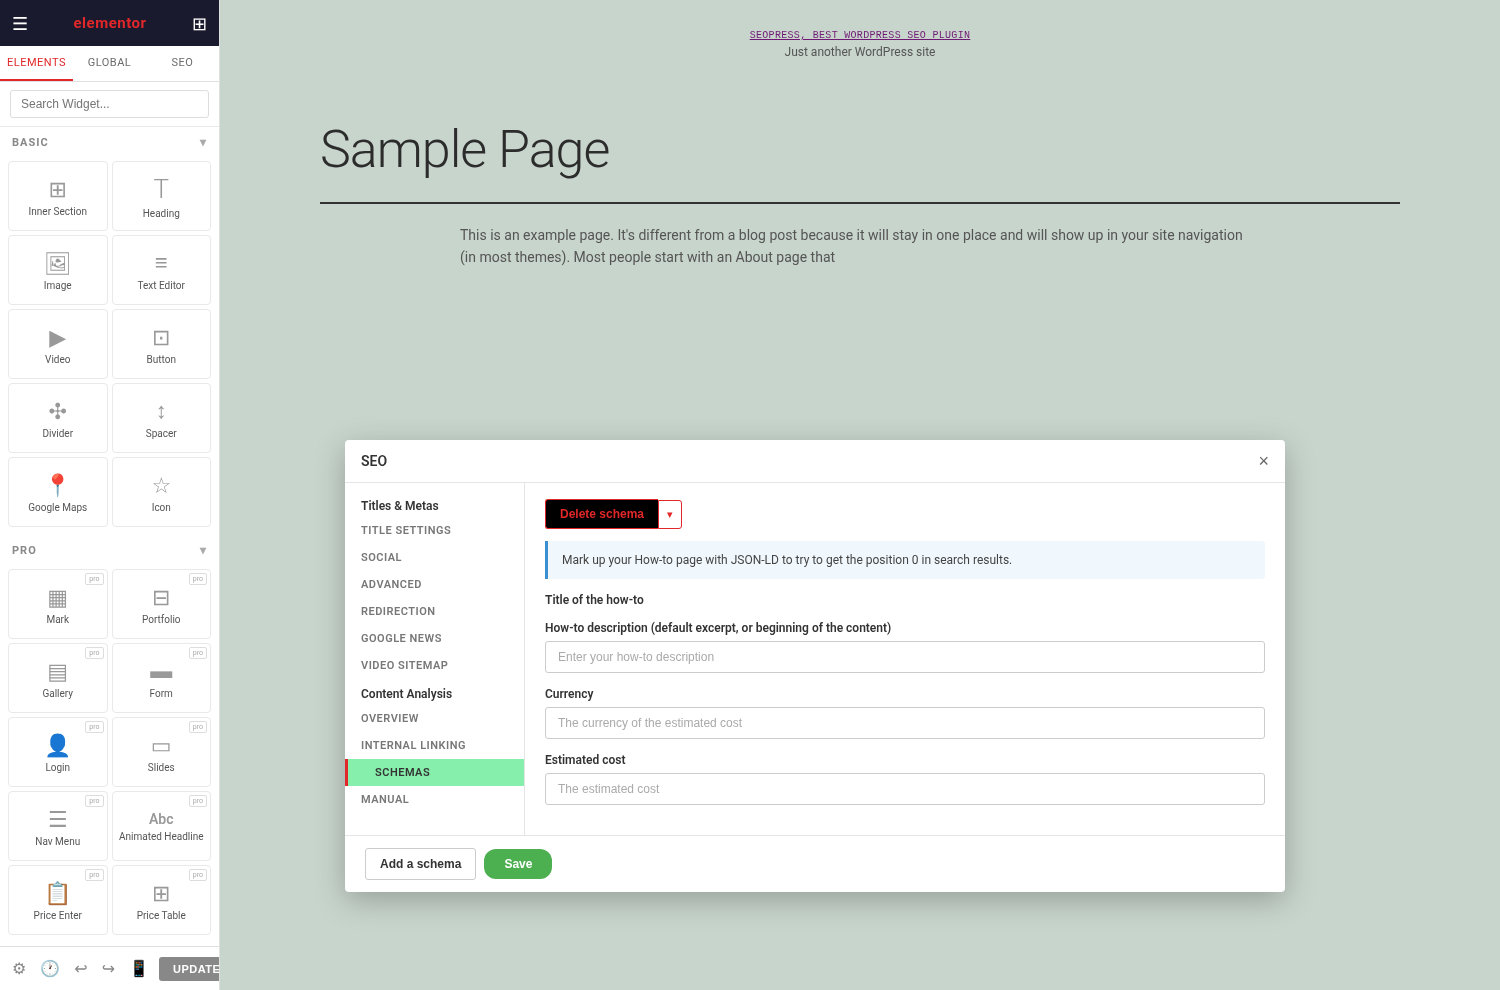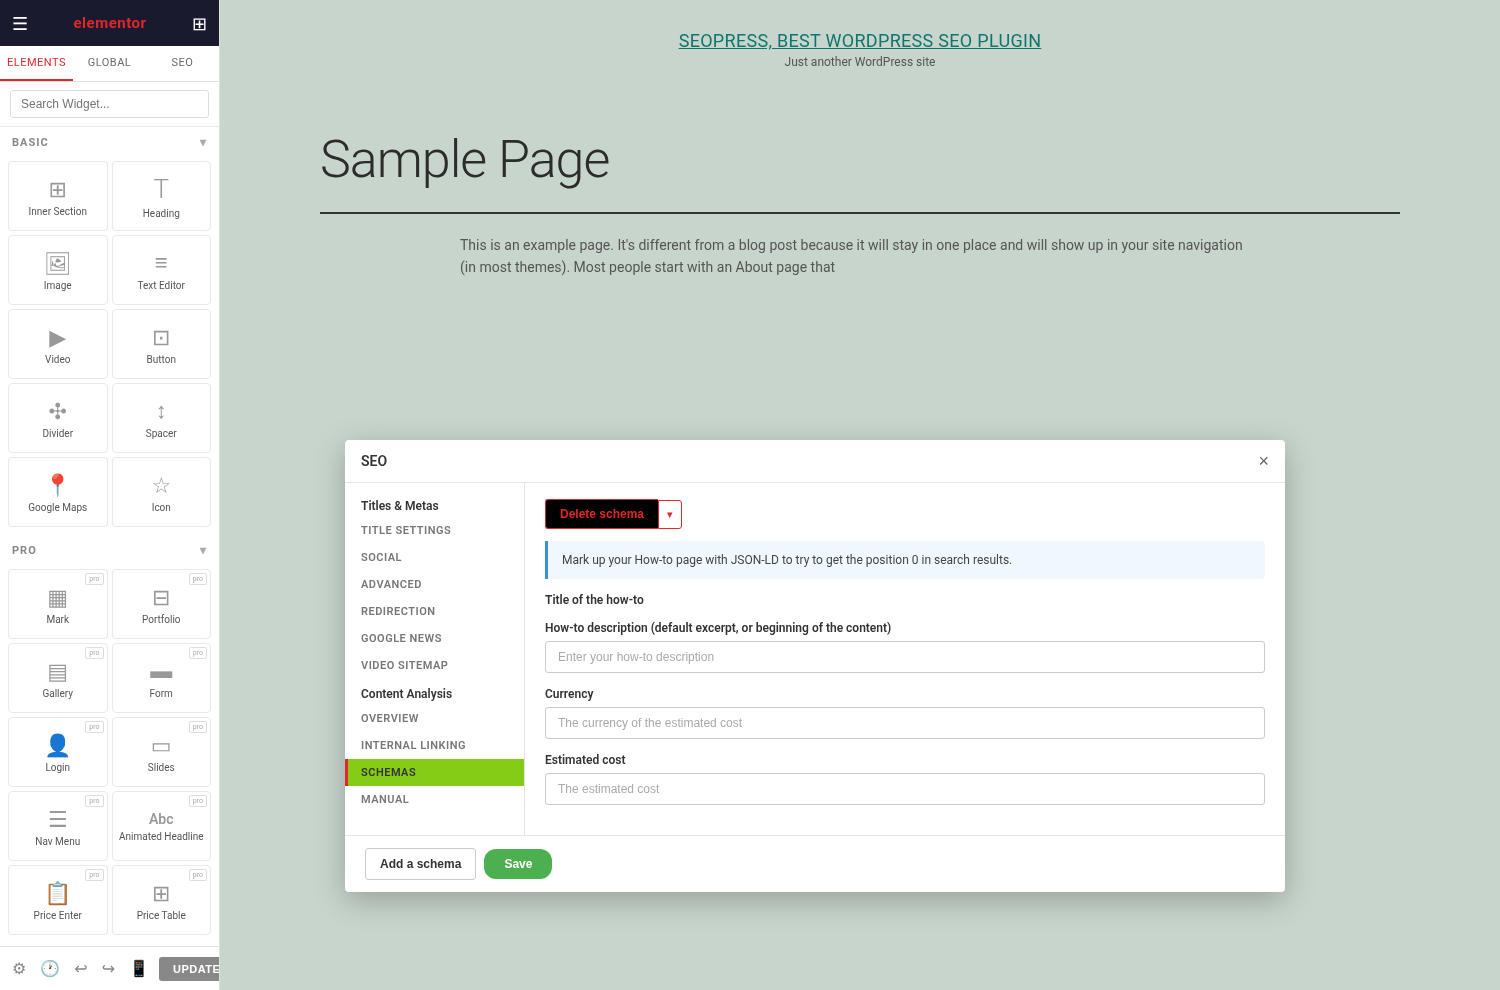--- a/index.html
+++ b/index.html
@@ -146,24 +146,25 @@
     #canvas-content {
       padding: 20px 40px;
     }
 
     .site-header {
       text-align: center;
       margin-bottom: 40px;
       padding-top: 10px;
     }
     .site-title-link {
-      font-size: 18px;
-      color: #0f766e;
+      font-size: 10px;
+      color: #701a75;
       text-decoration: underline;
       letter-spacing: 0.3px;
+      font-family: Liberation Mono, monospace;
     }
     .site-tagline {
       font-size: 12px;
       color: #555;
       margin-top: 4px;
     }
 
     .page-title-section {
       padding: 20px 60px 10px;
     }
@@ -234,22 +235,22 @@
       font-weight: 600;
       color: #777;
       padding: 7px 16px;
       cursor: pointer;
       letter-spacing: 0.5px;
       text-transform: uppercase;
     }
     .nav-item.active {
       color: #333;
       border-left: 3px solid #e12729;
-      padding-left: 13px;
-      background: #84cc16;
+      padding-left: 27px;
+      background: #86efac;
     }
 
     #dialog-main {
       flex: 1;
       padding: 16px 20px;
       overflow-y: auto;
       max-height: 450px;
     }
 
     .field-section { margin-bottom: 14px; }

